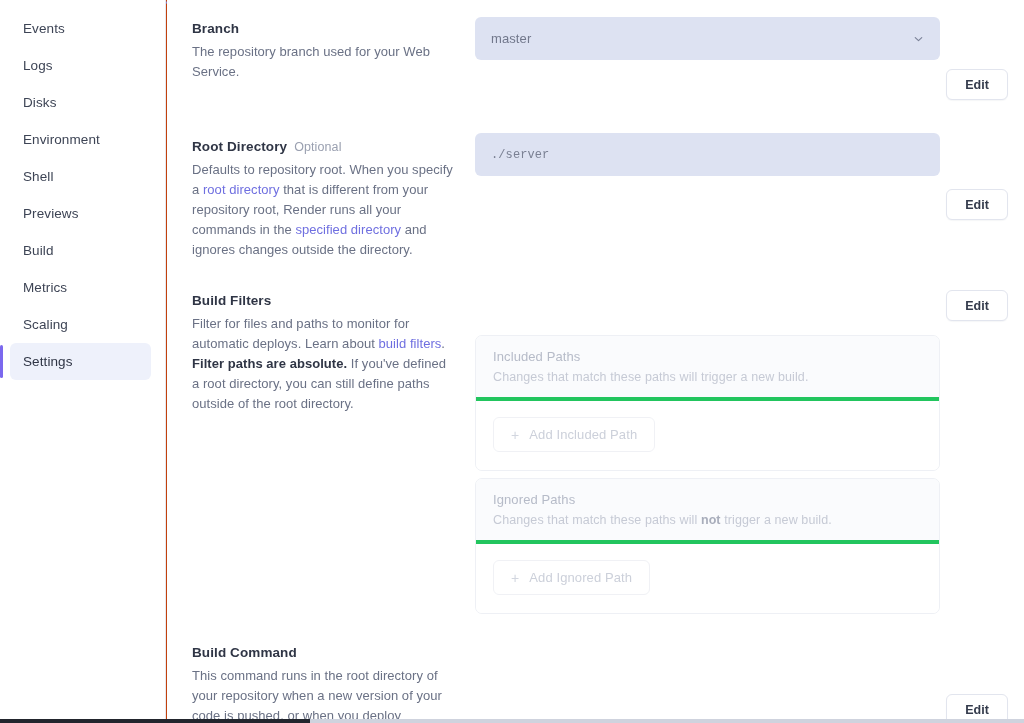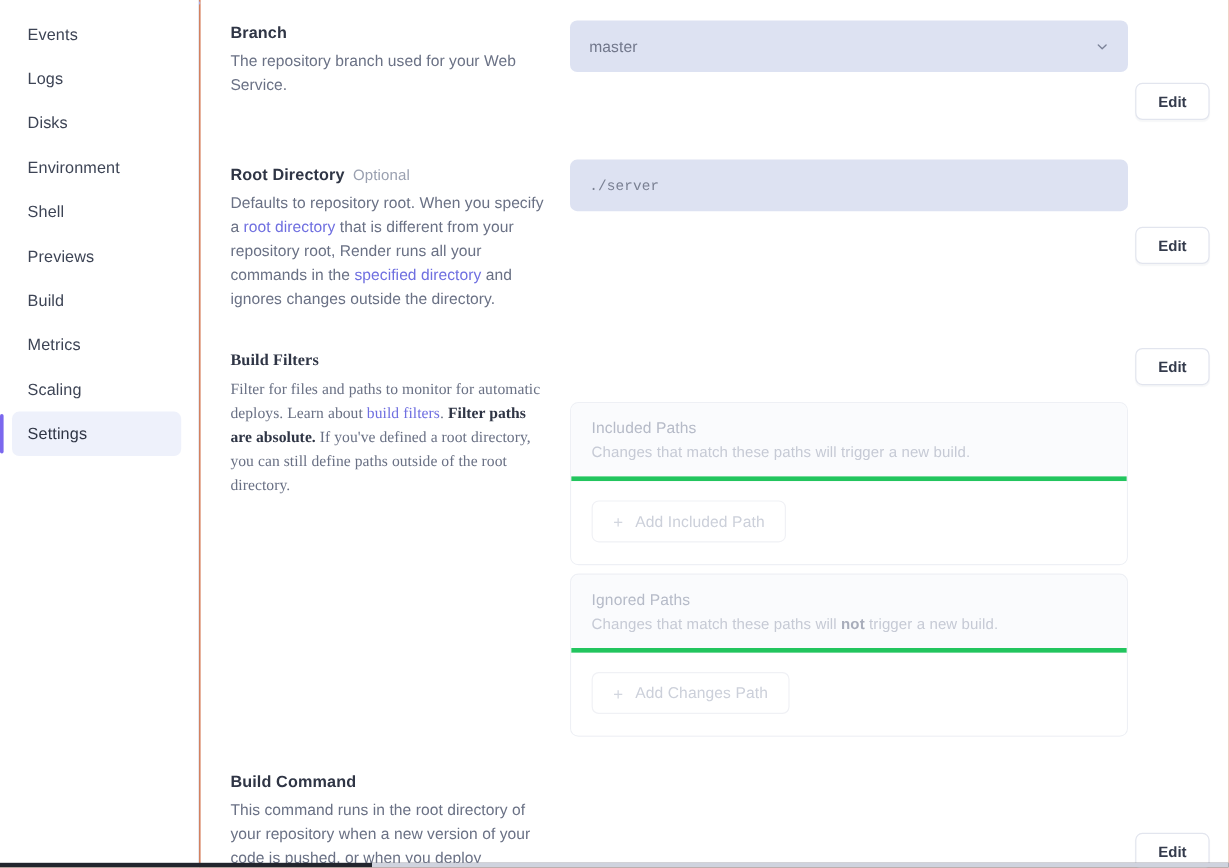--- a/index.html
+++ b/index.html
@@ -349,21 +349,21 @@
       </div>
       <p><span>Defaults to repository root. When you specify a </span><a href="#" class="lnk">root directory</a><span> that is different from your repository root, Render runs all your commands in the </span><a href="#" class="lnk">specified directory</a><span> and ignores changes outside the directory.</span></p>
     </div>
     <div class="ctrl" style="top:133px;">
       <div class="field mono">
         <span>./server</span>
       </div>
     </div>
     <button class="edit-btn" style="top:189px;">Edit</button>
 
-    <div class="desc" style="top:291px;font-family:Liberation Serif, serif;">
+    <div class="desc" style="top:291px;">
       <h3>Build Filters</h3>
       <p><span>Filter for files and paths to monitor for automatic deploys. Learn about </span><a href="#" class="lnk">build filters</a><span>. </span><b>Filter paths are absolute.</b><span> If you've defined a root directory, you can still define paths outside of the root directory.</span></p>
     </div>
     <button class="edit-btn" style="top:290px;">Edit</button>
 
     <div class="ctrl" style="top:335px;">
       <div class="filter-panel">
         <div class="filter-head">
           <div class="ftitle">Included Paths</div>
           <div class="fsub">Changes that match these paths will trigger a new build.</div>
@@ -379,21 +379,21 @@
 
     <div class="ctrl" style="top:478px;">
       <div class="filter-panel">
         <div class="filter-head">
           <div class="ftitle">Ignored Paths</div>
           <div class="fsub"><span>Changes that match these paths will </span><b>not</b><span> trigger a new build.</span></div>
         </div>
         <div class="filter-body">
           <div class="add-btn">
             <span class="plus">+</span>
-            <span>Add Changes Path</span>
+            <span>Add Ignored Path</span>
           </div>
         </div>
       </div>
     </div>
 
     <div class="desc" style="top:643px;">
       <h3>Build Command</h3>
       <p>This command runs in the root directory of your repository when a new version of your code is pushed, or when you deploy</p>
     </div>
     <button class="edit-btn" style="top:694px;">Edit</button>

